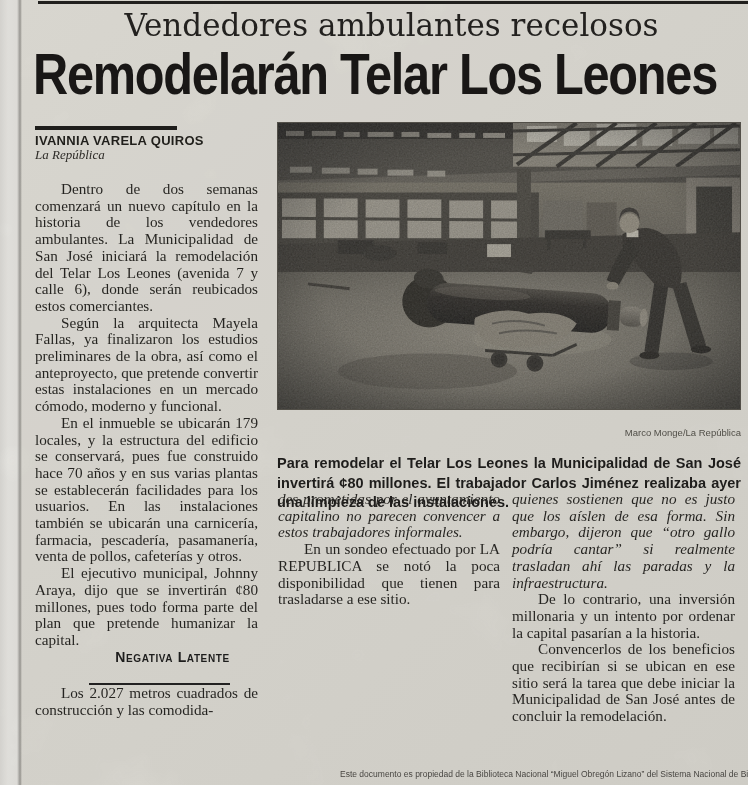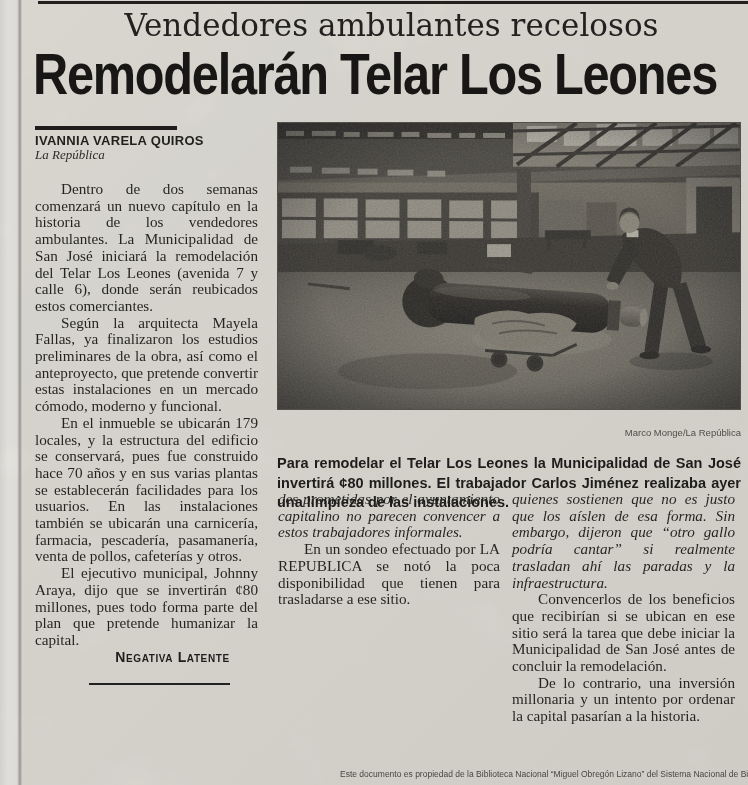--- a/index.html
+++ b/index.html
@@ -225,31 +225,32 @@
 
     <div class="credit">Marco Monge/La República</div>
     <div class="caption">Para remodelar el Telar Los Leones la Municipalidad de San José invertirá ¢80 millones. El trabajador Carlos Jiménez realizaba ayer una limpieza de las instalaciones.</div>
 
     <div class="col col1">
       <p>Dentro de dos semanas comenzará un nuevo capítulo en la historia de los vendedores ambulantes. La Municipalidad de San José iniciará la remodelación del Telar Los Leones (avenida 7 y calle 6), donde serán reubicados estos comerciantes.</p>
       <p>Según la arquitecta Mayela Fallas, ya finalizaron los estudios preliminares de la obra, así como el anteproyecto, que pretende convertir estas instalaciones en un mercado cómodo, moderno y funcional.</p>
       <p>En el inmueble se ubicarán 179 locales, y la estructura del edificio se conservará, pues fue construido hace 70 años y en sus varias plantas se establecerán facilidades para los usuarios. En las instalaciones también se ubicarán una carnicería, farmacia, pescadería, pasamanería, venta de pollos, cafeterías y otros.</p>
       <p>El ejecutivo municipal, Johnny Araya, dijo que se invertirán ¢80 millones, pues todo forma parte del plan que pretende humanizar la capital.</p>
       <p class="subhead-wrap"><span class="subhead">Negativa Latente</span></p>
+      <p>Los 2.027 metros cuadrados de construcción y las comodida-</p>
     </div>
 
     <div class="col col2">
       <p class="cont">des prometidas por el ayuntamiento capitalino no parecen convencer a estos trabajadores informales.</p>
       <p>En un sondeo efectuado por LA REPUBLICA se notó la poca disponibilidad que tienen para trasladarse a ese sitio.</p>
     </div>
 
     <div class="col col3">
       <p class="cont">quienes sostienen que no es justo que los aíslen de esa forma. Sin embargo, dijeron que “otro gallo podría cantar” si realmente trasladan ahí las paradas y la infraestructura.</p>
+      <p>De lo contrario, una inversión millonaria y un intento por ordenar la capital pasarían a la historia.</p>
       <p>Convencerlos de los beneficios que recibirían si se ubican en ese sitio será la tarea que debe iniciar la Municipalidad de San José antes de concluir la remodelación.</p>
-      <p>De lo contrario, una inversión millonaria y un intento por ordenar la capital pasarían a la historia.</p>
     </div>
 
     <div class="footer-notice">Este documento es propiedad de la Biblioteca Nacional “Miguel Obregón Lizano” del Sistema Nacional de Bibliotecas</div>
   </div>
 
   <svg class="texture">
     <filter id="paperN">
         <feTurbulence type="fractalNoise" baseFrequency="0.012" numOctaves="4"></feTurbulence>
       <feColorMatrix type="matrix" values="0 0 0 0 0.25,0 0 0 0 0.24,0 0 0 0 0.22,0.8 0.8 0.8 0 0"></feColorMatrix>
       </filter>

